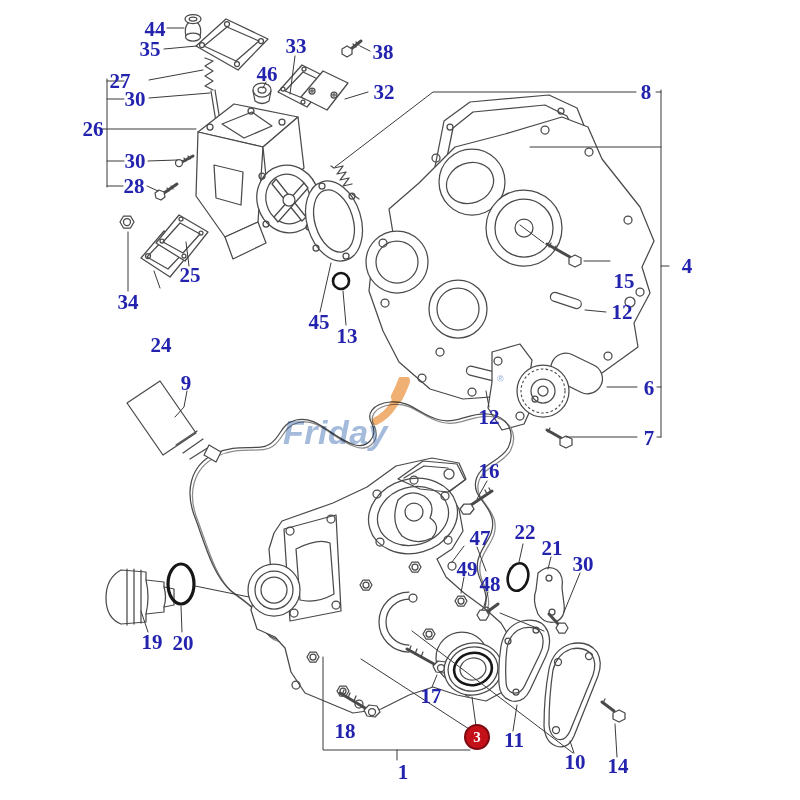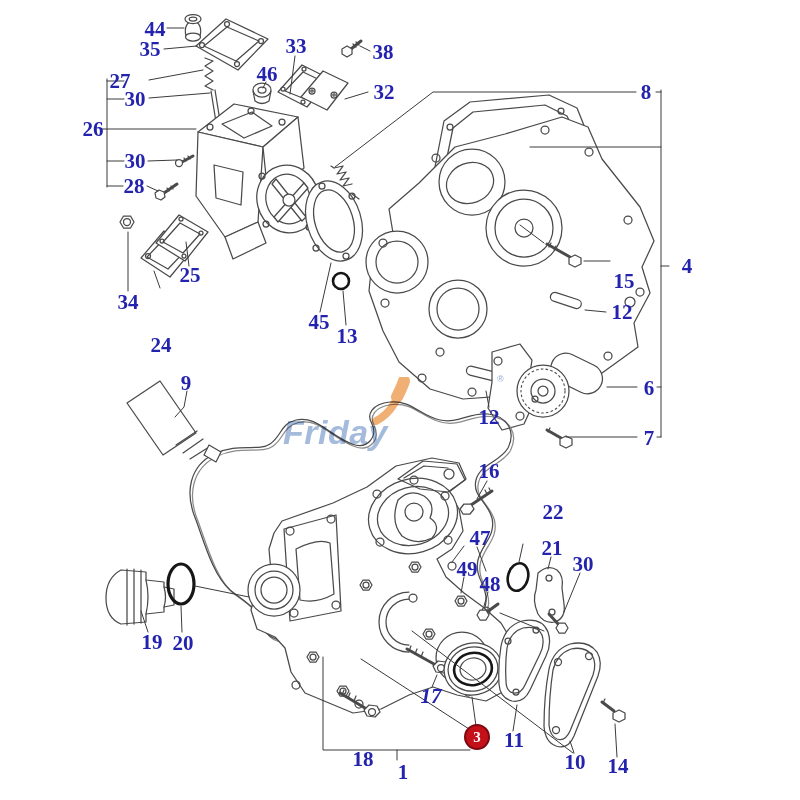--- a/index.html
+++ b/index.html
@@ -431,28 +431,28 @@
       <span class="callout" style="left: 646px; top: 92px;">8</span>
       <span class="callout" style="left: 624px; top: 261px; margin-top: 20px;">15</span>
       <span class="callout" style="left: 622px; top: 312px;">12</span>
       <span class="callout" style="left: 687px; top: 266px;">4</span>
       <span class="callout" style="left: 649px; top: 388px;">6</span>
       <span class="callout" style="left: 489px; top: 417px;">12</span>
       <span class="callout" style="left: 649px; top: 438px;">7</span>
       <span class="callout" style="left: 186px; top: 383px;">9</span>
       <span class="callout" style="left: 489px; top: 471px;">16</span>
       <span class="callout" style="left: 480px; top: 538px;">47</span>
-      <span class="callout" style="left: 525px; top: 512px; margin-left: 28px;">22</span>
+      <span class="callout" style="left: 525px; top: 532px;">22</span>
       <span class="callout" style="left: 552px; top: 548px;">21</span>
       <span class="callout" style="left: 583px; top: 564px;">30</span>
       <span class="callout" style="left: 467px; top: 569px; text-align: right;">49</span>
       <span class="callout" style="left: 490px; top: 584px;">48</span>
       <span class="callout" style="left: 152px; top: 642px;">19</span>
       <span class="callout" style="left: 183px; top: 643px;">20</span>
-      <span class="callout" style="left: 431px; top: 696px; font-style: italic;">17</span>
-      <span class="callout" style="left: 363px; top: 731px; margin-top: 28px;">18</span>
+      <span class="callout" style="left: 431px; top: 696px;">17</span>
+      <span class="callout" style="left: 345px; top: 731px;">18</span>
       <span class="callout badge" style="left: 477px; top: 737px;">3</span>
       <span class="callout" style="left: 514px; top: 740px;">11</span>
       <span class="callout" style="left: 575px; top: 762px;">10</span>
       <span class="callout" style="left: 618px; top: 766px; font-family: Liberation Serif, serif;">14</span>
       <span class="callout" style="left: 403px; top: 772px;">1</span>
     </div>
 </div>
 
 </body></html>

